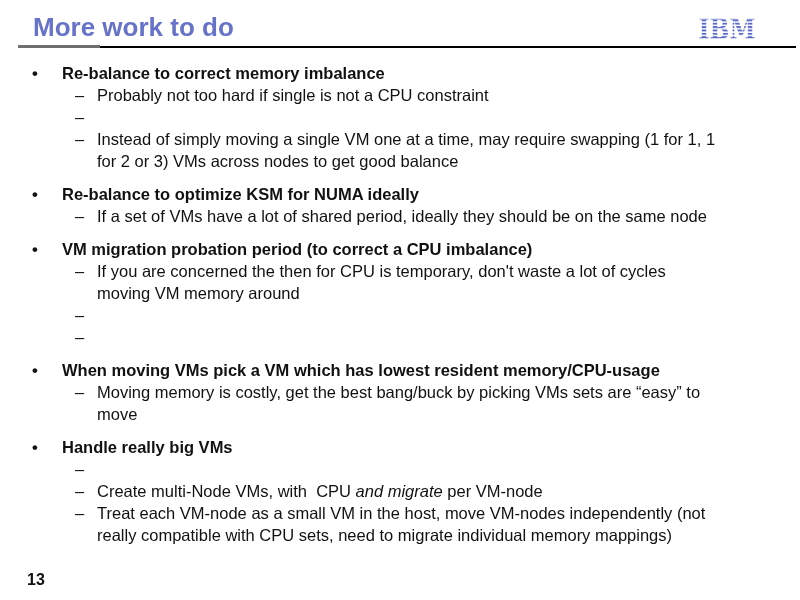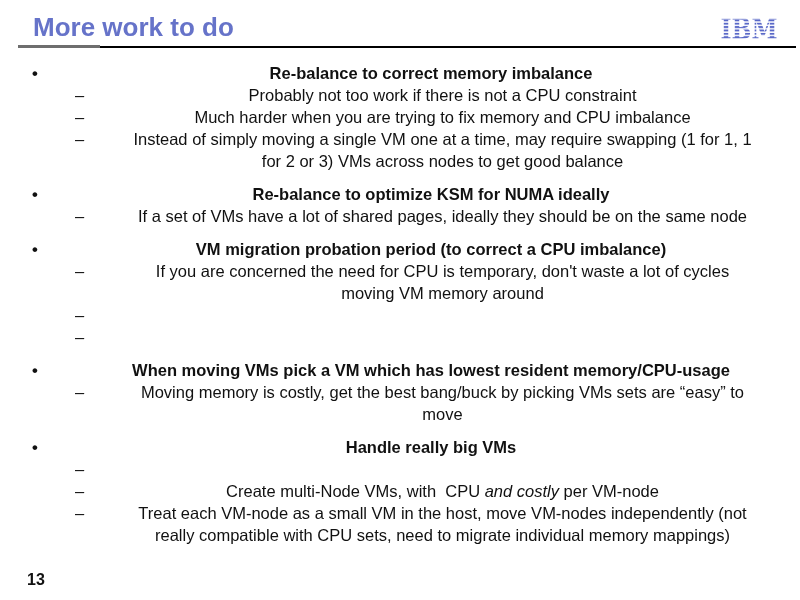--- a/index.html
+++ b/index.html
@@ -10,34 +10,34 @@
     color:var(--text,#111);
     font-family:"Liberation Sans", sans-serif;
   }
   .slide { position:absolute; left:0; top:0; width:800px; height:506px; background:var(--background,#fff); }
 
   .title {
     position:absolute; left:33px; top:13px;
     font-size:26px; font-weight:bold; line-height:1.15;
     color:var(--title-blue,#6673C9);
   }
-  .logo { position:absolute; left:719px; top:16px; width:60px; height:27px;text-decoration:underline; }
+  .logo { position:absolute; left:697px; top:16px; width:60px; height:27px;text-decoration:underline; }
   #ibm-pattern rect { fill:var(--logo-blue,#5A69C8); }
 
   .rule-gray  { position:absolute; left:18px;  top:45px; width:82px;  height:3px; background:var(--rule-gray,#6E6E6E); }
   .rule-black { position:absolute; left:100px; top:46px; width:696px; height:2px; background:var(--rule-black,#000); }
 
   .content { position:absolute; left:0; top:62px; width:800px; }
   .section { margin-bottom:11px; }
   .row { display:flex; font-size:16.5px; line-height:22px; }
   .row.head { padding-left:32px; font-weight:bold; }
   .head .mark { width:30px; flex:none; }
   .row.sub { padding-left:75px; padding-right:12px; font-weight:normal; }
   .sub .mark { width:22px; flex:none; }
-  .txt { flex:1; white-space:pre-wrap;text-align:center; }
+  .txt { flex:1; white-space:pre-wrap; }
   .italic { font-style:italic; }
 
   .pagenum {
     position:absolute; left:27px; top:571px;
     font-size:16px; font-weight:bold; color:var(--text,#111);
   }
 </style>
 </head>
 <body>
 
@@ -60,50 +60,49 @@
   <div class="rule-black"></div>
 
   <div class="content">
       <div class="section">
         <div class="row head">
           <span class="mark">•</span>
           <span class="txt">Re-balance to correct memory imbalance</span>
         </div>
         <div class="row sub">
           <span class="mark">–</span>
-          <span class="txt">Probably not too work if there is not a CPU constraint</span>
+          <span class="txt">Probably not too hard if single is not a CPU constraint</span>
         </div>
         <div class="row sub">
           <span class="mark">–</span>
-          <span class="txt">Much harder when you are trying to fix memory and CPU imbalance</span>
         </div>
         <div class="row sub">
           <span class="mark">–</span>
           <span class="txt">Instead of simply moving a single VM one at a time, may require swapping (1 for 1, 1
 for 2 or 3) VMs across nodes to get good balance</span>
         </div>
       </div>
       <div class="section">
         <div class="row head">
           <span class="mark">•</span>
           <span class="txt">Re-balance to optimize KSM for NUMA ideally</span>
         </div>
         <div class="row sub">
           <span class="mark">–</span>
-          <span class="txt">If a set of VMs have a lot of shared pages, ideally they should be on the same node</span>
+          <span class="txt">If a set of VMs have a lot of shared period, ideally they should be on the same node</span>
         </div>
       </div>
       <div class="section">
         <div class="row head">
           <span class="mark">•</span>
           <span class="txt">VM migration probation period (to correct a CPU imbalance)</span>
         </div>
         <div class="row sub">
           <span class="mark">–</span>
-          <span class="txt">If you are concerned the need for CPU is temporary, don't waste a lot of cycles
+          <span class="txt">If you are concerned the then for CPU is temporary, don't waste a lot of cycles
 moving VM memory around</span>
         </div>
         <div class="row sub">
           <span class="mark">–</span>
         </div>
         <div class="row sub">
           <span class="mark">–</span>
         </div>
       </div>
       <div class="section">
@@ -120,21 +119,21 @@
       <div class="section">
         <div class="row head">
           <span class="mark">•</span>
           <span class="txt">Handle really big VMs</span>
         </div>
         <div class="row sub">
           <span class="mark">–</span>
         </div>
         <div class="row sub">
           <span class="mark">–</span>
-          <span class="txt"><span>Create multi-Node VMs, with  CPU </span><span class="italic">and costly</span><span> per VM-node</span></span>
+          <span class="txt"><span>Create multi-Node VMs, with  CPU </span><span class="italic">and migrate</span><span> per VM-node</span></span>
         </div>
         <div class="row sub">
           <span class="mark">–</span>
           <span class="txt">Treat each VM-node as a small VM in the host, move VM-nodes independently (not
 really compatible with CPU sets, need to migrate individual memory mappings)</span>
         </div>
       </div>
     </div>
 
   <div class="pagenum">13</div>

